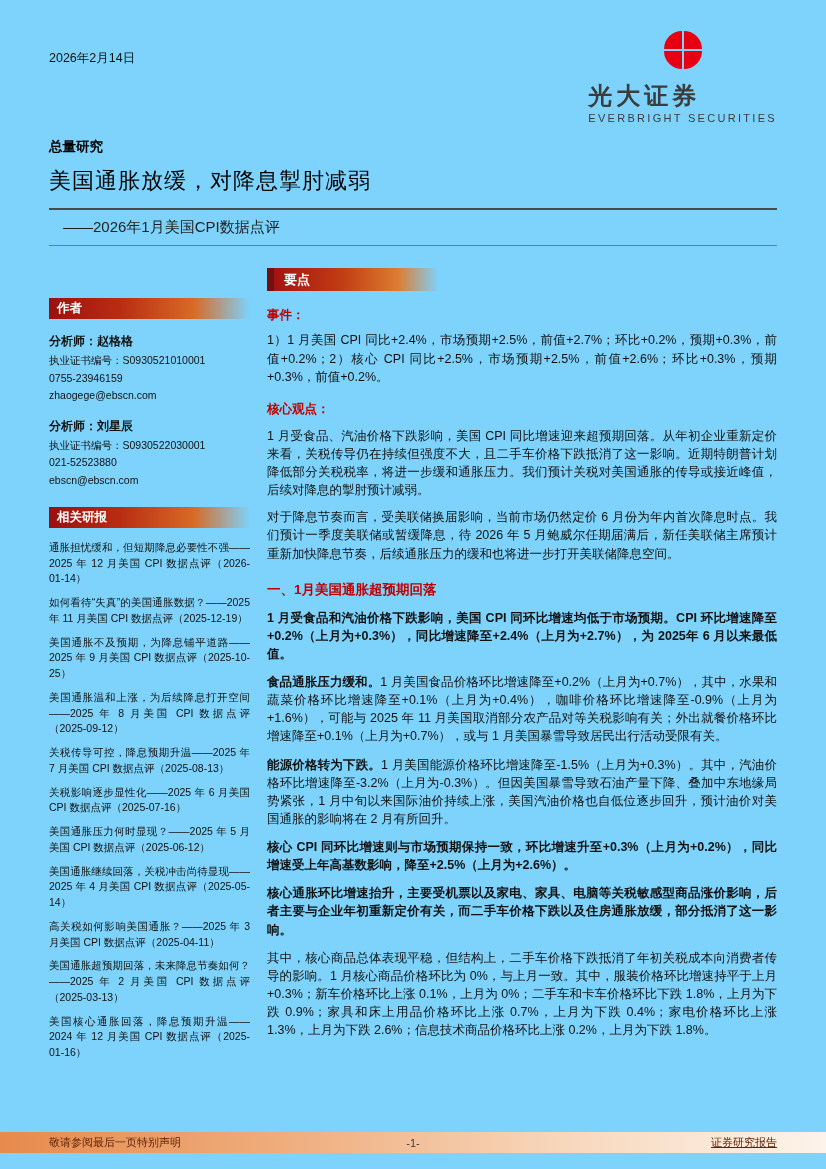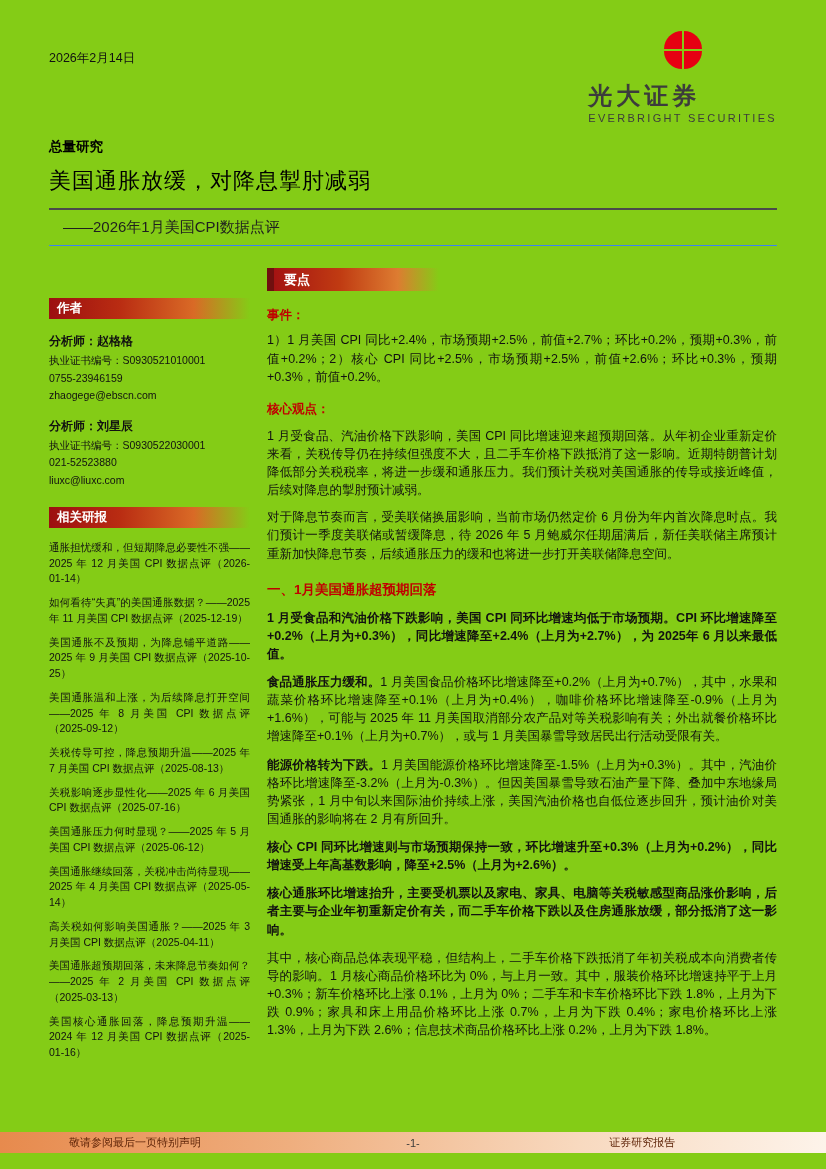--- a/index.html
+++ b/index.html
@@ -1,19 +1,19 @@
 <!DOCTYPE html>
 <html><head>
 <meta charset="utf-8">
 <style>
   * { margin:0; padding:0; box-sizing:border-box; }
   html,body { background:#ffffff; }
   .page {
     width:826px; height:1169px; position:relative; overflow:hidden;
-    background:#84cc16; color:#111;
+    background:#7dd3fc; color:#111;
     font-family:"Liberation Sans","DejaVu Sans",sans-serif;
     margin:0 auto;
   }
   .content { padding:30px 49px 0 49px; }
 
   
   .topbar { display:flex; justify-content:space-between; align-items:flex-start; }
   .date { font-size:12.5px; color:#111; margin-top:20px; }
   .logo { display:flex; align-items:center; gap:9px;flex-direction:column; }
   .logo-text { display:flex; flex-direction:column; }
@@ -56,27 +56,27 @@
   .cv-label { margin-top:15px; }
   .body-para { margin-top:7px; font-size:12.5px; line-height:1.45; text-align:justify; color:#111; }
   .cv-para { margin-top:9px; }
   .sec-heading { margin-top:18px; color:#c00000; font-weight:bold; font-size:13.5px; }
   .sec-para { margin-top:10px; font-size:12.5px; line-height:1.45; text-align:justify; color:#111; }
   .sec-para strong { font-weight:bold; }
 
   
   .footer {
     position:absolute; left:0; right:0; bottom:16px; height:21px;
-    display:flex; align-items:center; padding:0 69px;
+    display:flex; align-items:center; padding:0 49px;
     background:linear-gradient(90deg,#e78a4d 0%,#efae7e 35%,#f8d9bf 70%,#fdf3ea 100%);
     font-size:11px;
   }
   .footer-left { flex:1; text-align:left; color:#5f2408; }
   .footer-center { flex:1; text-align:center; color:#3a3a3a; }
-  .footer-right { flex:1; text-align:center; color:#5f2408; }
+  .footer-right { flex:1; text-align:right; color:#5f2408;text-decoration:underline; }
 </style>
 </head>
 <body>
 
 <div class="page">
   <div class="content">
 
     <div class="topbar">
       <div class="date">2026年2月14日</div>
       <div class="logo">
@@ -109,21 +109,21 @@
           <div class="analyst">
             <div class="analyst-name">分析师：赵格格</div>
             <div>执业证书编号：S0930521010001</div>
             <div>0755-23946159</div>
             <div>zhaogege@ebscn.com</div>
           </div>
           <div class="analyst">
             <div class="analyst-name">分析师：刘星辰</div>
             <div>执业证书编号：S0930522030001</div>
             <div>021-52523880</div>
-            <div>liuxc@liuxc.com</div>
+            <div>ebscn@ebscn.com</div>
           </div>
         </div>
 
         <div class="related-badge-wrap">
           <div class="side-badge">相关研报</div>
         </div>
 
         <div class="related-list">
           <div class="related-item">通胀担忧缓和，但短期降息必要性不强——2025 年 12 月美国 CPI 数据点评（2026-01-14）</div>
           <div class="related-item">如何看待“失真”的美国通胀数据？——2025 年 11 月美国 CPI 数据点评（2025-12-19）</div>

